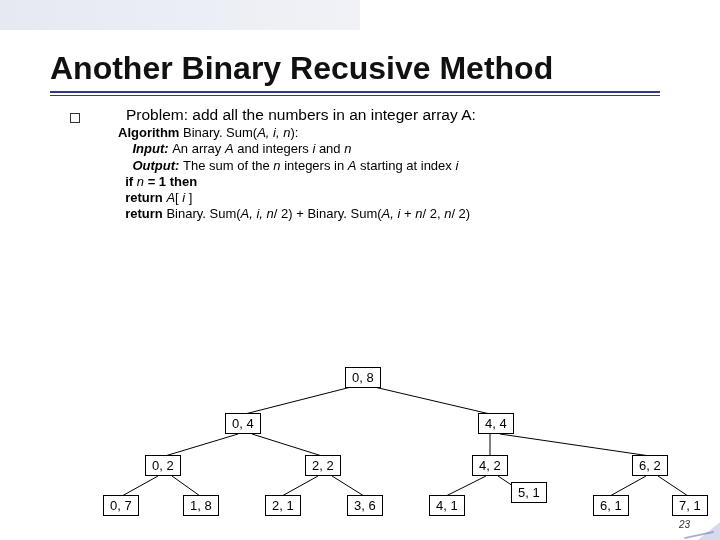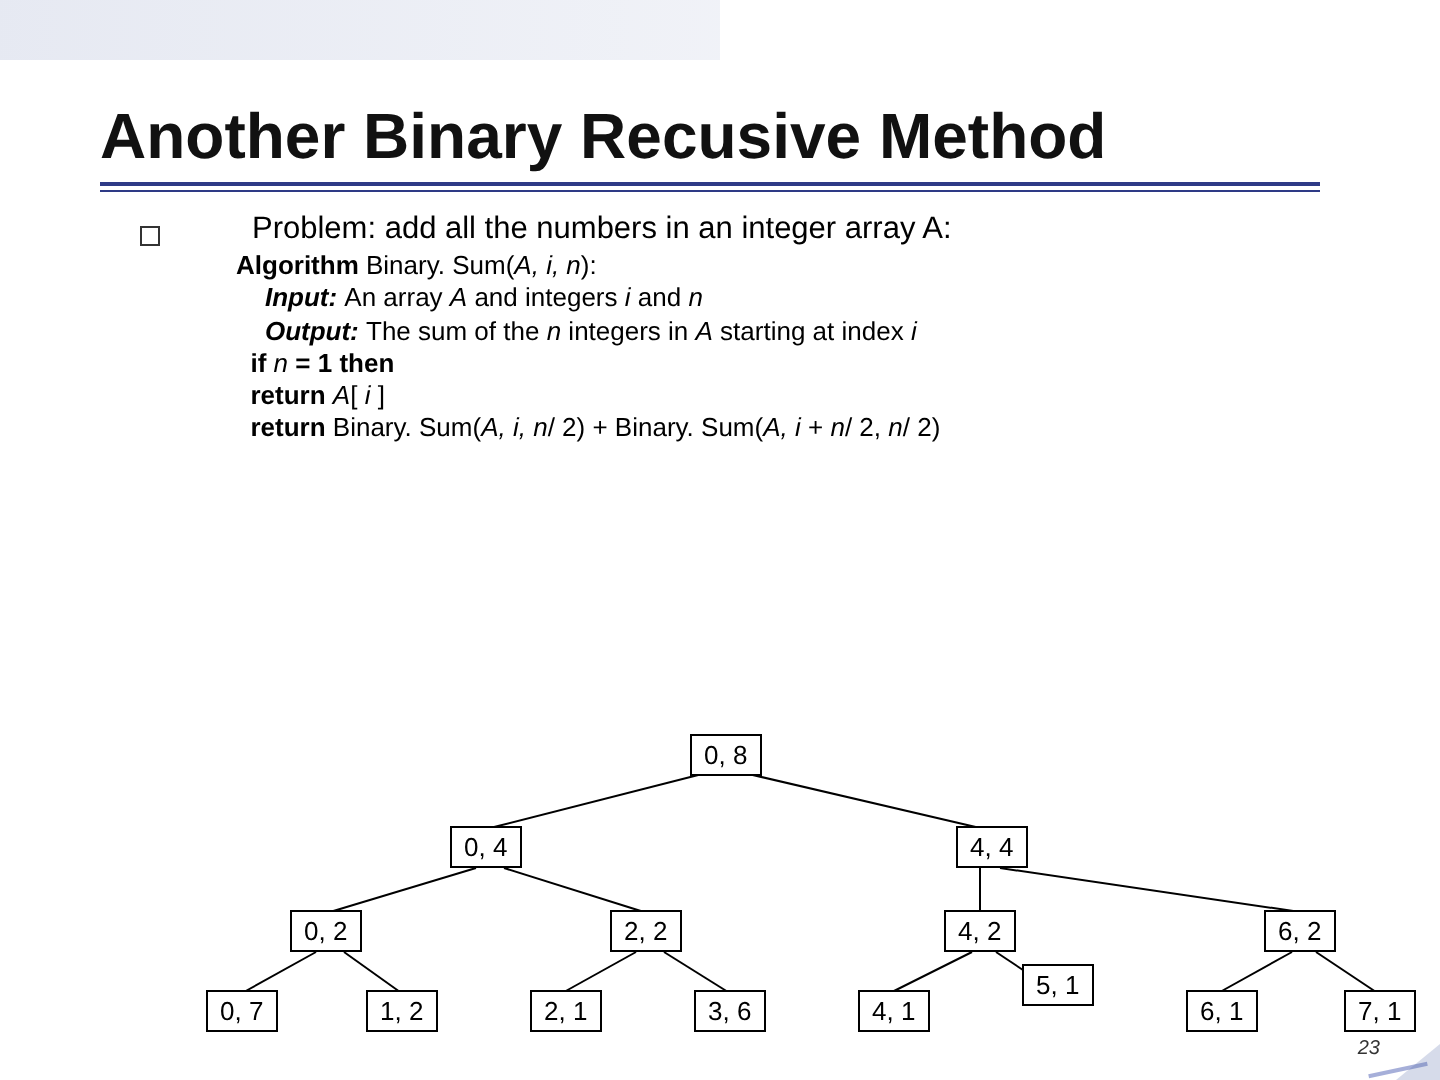--- a/index.html
+++ b/index.html
@@ -153,21 +153,21 @@
   </svg>
 
   <div class="node" style="left:345px; top:3px;">0, 8</div>
   <div class="node" style="left:225px; top:49px;">0, 4</div>
   <div class="node" style="left:478px; top:49px;">4, 4</div>
   <div class="node" style="left:145px; top:91px;">0, 2</div>
   <div class="node" style="left:305px; top:91px;">2, 2</div>
   <div class="node" style="left:472px; top:91px;">4, 2</div>
   <div class="node" style="left:632px; top:91px;">6, 2</div>
   <div class="node" style="left:103px; top:131px;">0, 7</div>
-  <div class="node" style="left:183px; top:131px;">1, 2</div>
+  <div class="node" style="left:183px; top:131px;">1, 8</div>
   <div class="node" style="left:265px; top:131px;">2, 1</div>
   <div class="node" style="left:347px; top:131px;">3, 6</div>
   <div class="node" style="left:429px; top:131px;">4, 1</div>
   <div class="node" style="left:511px; top:118px;">5, 1</div>
   <div class="node" style="left:593px; top:131px;">6, 1</div>
   <div class="node" style="left:672px; top:131px;">7, 1</div>
 </div>
 
 <div class="page-num">23</div>
 <div class="corner"></div>

